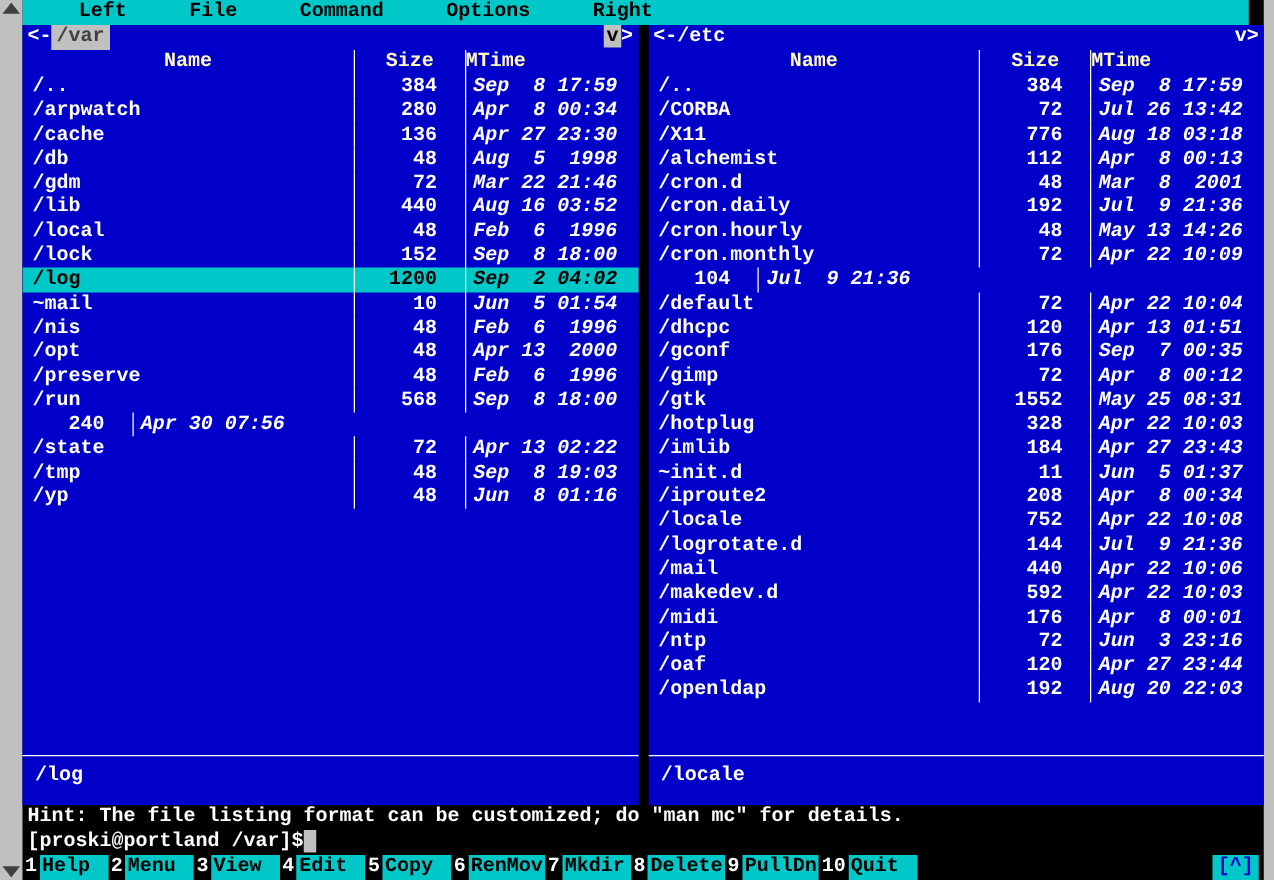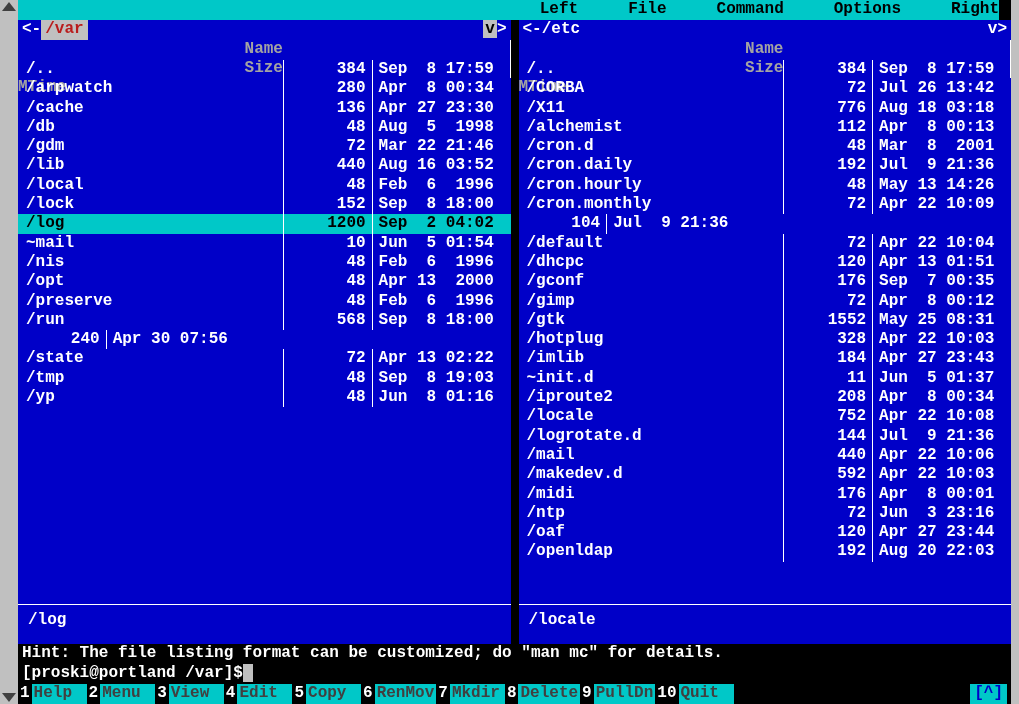--- a/index.html
+++ b/index.html
@@ -30,26 +30,25 @@
     position: absolute;
     right: 0; top: 0; bottom: 0;
     width: 8px;
     background: #c0c0c0;
   }
   .menubar {
     background: #00c8c8;
     color: #000;
     height: 20px;
     display: flex;
-    padding-left: 30px;
+    padding-left: 45px;
     gap: 50px;
     align-items: center;
     margin-left: 18px;
     margin-right: 20px;
-    justify-content: flex-end;
   }
   .menubar span { cursor: pointer; }
   .panels {
     display: flex;
     gap: 8px;
     margin-left: 18px;
     margin-right: 8px;
     flex: 1;
     background: #000;
     padding: 0;
@@ -67,48 +66,47 @@
     display: flex;
     align-items: center;
     color: #fff;
     height: 20px;
     padding: 0;
   }
   .panel-title-row .lbracket { padding-left: 4px; }
   .panel-title-row .rbracket { margin-left: auto; padding-right: 4px; }
   .path-input {
     background: #c0c0c0;
-    color: #b91c1c;
+    color: #404040;
     padding: 0 4px;
   }
   .path-plain { color: #fff; }
   .dropdown-v { background: #c0c0c0; color: #000; padding: 0 2px; }
   .cols-header {
     display: flex;
-    color: #a3a3a3;
+    color: #fef9c3;
     height: 20px;
-    flex-direction: column;
   }
   .col-name { flex: 0 0 54%; text-align: center; border-right: 1px solid #fff; }
   .col-size { flex: 0 0 18%; text-align: center; border-right: 1px solid #fff; }
   .col-mtime { flex: 0 0 28%; text-align: left; }
   .file-list {
     flex: 1;
     overflow: hidden;
   }
   .file-row {
     display: flex;
     color: #fff;
     height: 19.3px;
     padding: 0;
   }
   .file-row.selected { background: #00c8c8; color: #000; }
   .fc-name { flex: 0 0 54%; border-right: 1px solid #fff; padding-left: 8px; white-space: pre; overflow: hidden; }
-  .fc-size { flex: 0 0 18%; border-right: 1px solid #fff; text-align: right; padding-right: 6px; white-space: pre; }
-  .fc-mtime { flex: 0 0 28%; padding-left: 6px; white-space: pre; }
+  .fc-size { flex: 0 0 18%; border-right: 1px solid #fff; text-align: right; padding-right: 22px; white-space: pre; }
+  .fc-mtime { flex: 0 0 28%; padding-left: 6px; white-space: pre; font-style: italic; }
   .panel-footer {
     border-top: 1px solid #fff;
     height: 40px;
     color: #fff;
     padding: 6px 10px;
   }
   .bottom-area {
     margin-left: 18px;
     margin-right: 8px;
     background: #000;
@@ -118,21 +116,21 @@
   .prompt-line { padding: 0 4px; height: 20px; display: flex; }
   .cursor { background: #c0c0c0; width: 10px; height: 18px; display: inline-block; }
   .fkey-bar {
     display: flex;
     height: 20px;
     background: #000;
     align-items: center;
   }
   .fkey { display: flex; align-items: center; }
   .fkey .num { color: #fff; background: #000; padding: 0 2px; }
-  .fkey .lbl { background: #00c8c8; color: #404040; padding: 0 2px; min-width: 55px; }
+  .fkey .lbl { background: #00c8c8; color: #000000; padding: 0 2px; min-width: 55px; }
   .corner-ind {
     margin-left: auto;
     background: #00c8c8;
     color: #0000c8;
     padding: 0 4px;
     margin-right: 4px;
   }
   .panel-frame-top { color:#fff; }
   .tri-up, .tri-down {
     width: 0; height: 0; border-left: 7px solid transparent; border-right: 7px solid transparent;

